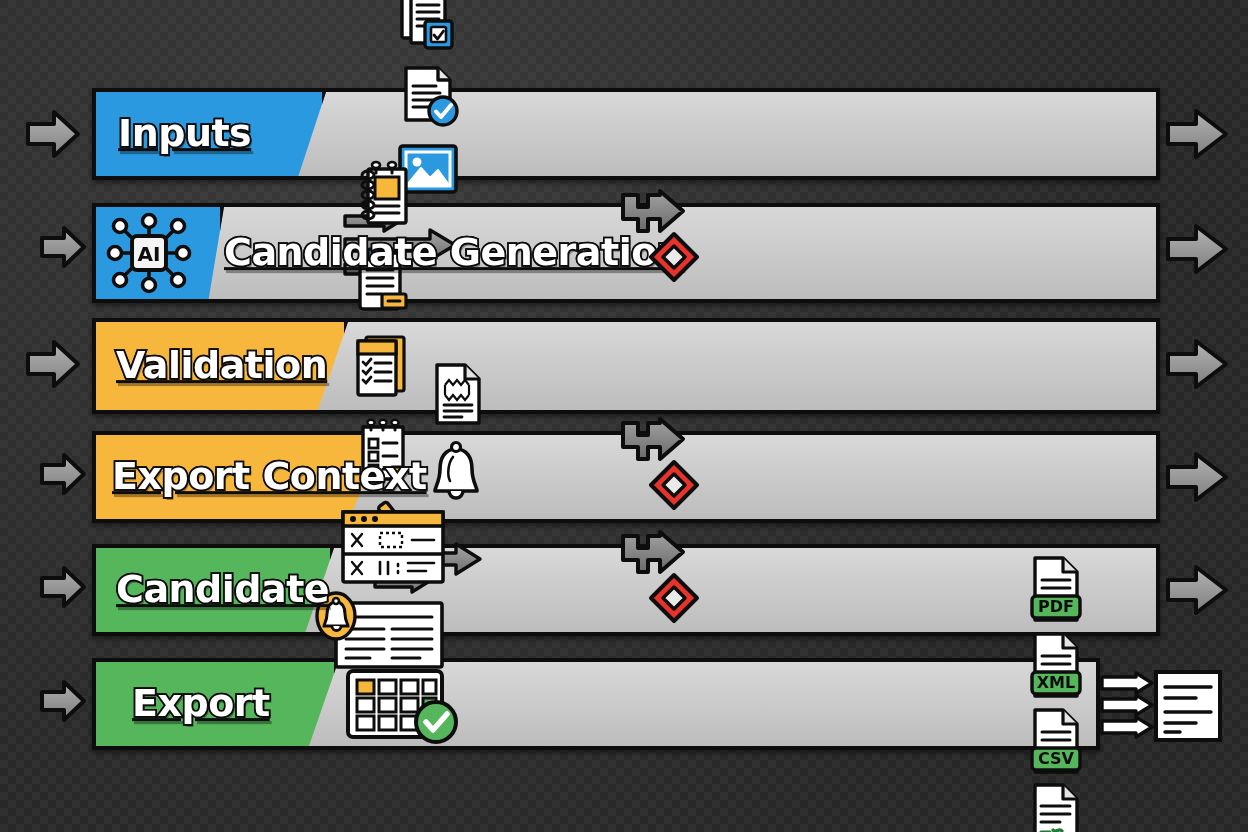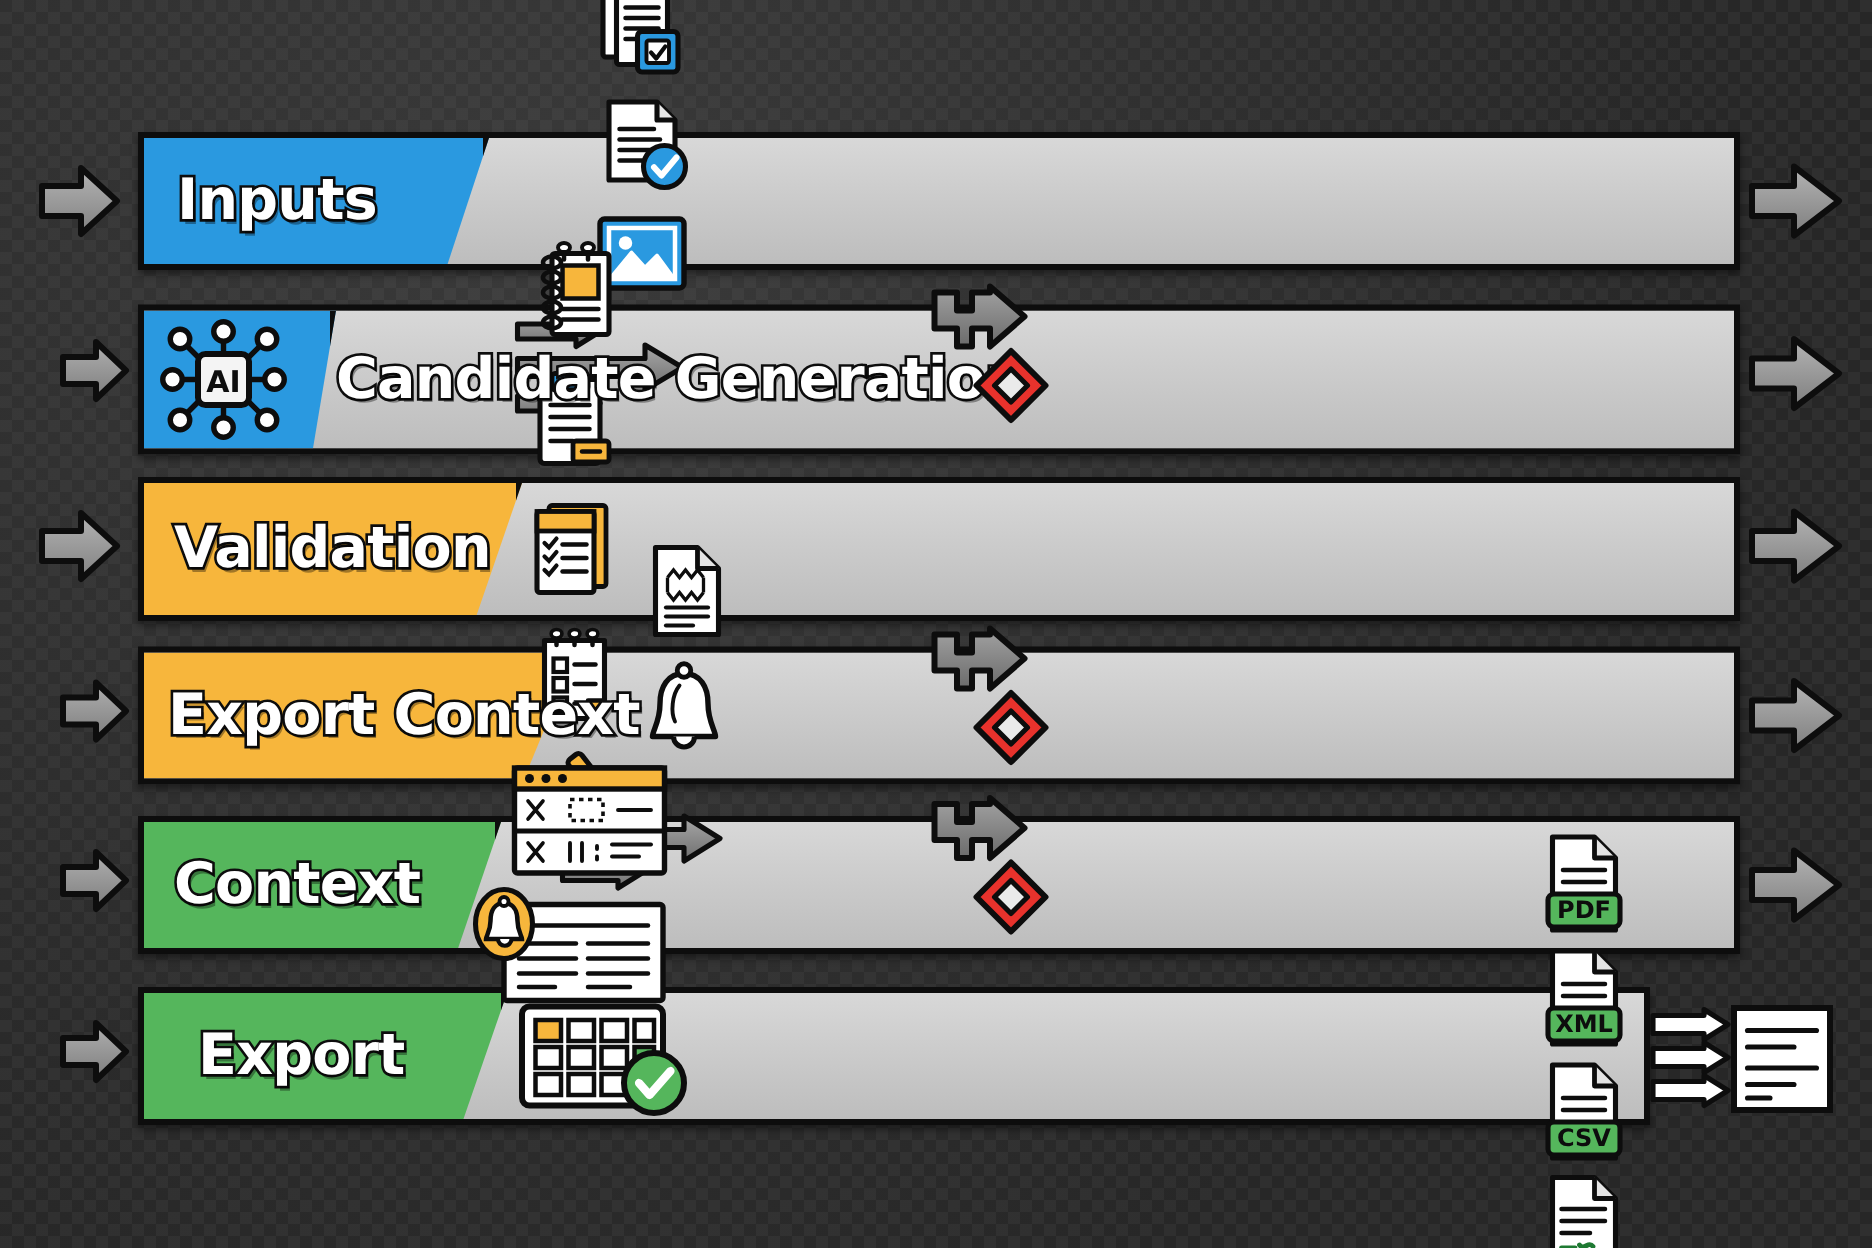--- a/index.html
+++ b/index.html
@@ -49,20 +49,21 @@
     color: #fff;
     font-weight: 700;
     font-style: normal;
     letter-spacing: -0.5px;
     font-family: "DejaVu Sans", sans-serif;
     -webkit-text-stroke: 3.5px #0d0d0d;
     paint-order: stroke fill;
     text-shadow: 2px 3px 0 rgba(0,0,0,0.35);
     white-space: nowrap;
     z-index: 5;
+    text-decoration: underline;
   }
 
   
   .arrow-fat {
     position: absolute;
     width: 54px; height: 52px;
   }
   .arrow-right-out { width: 62px; height: 56px; }
 
   .icons {
@@ -486,21 +487,21 @@
           <stop offset="0" stop-color="#b0b0b0"></stop>
               <stop offset="1" stop-color="#7d7d7d"></stop>
             </linearGradient>
           </defs>
         <path d="M2 14 H24 V4 L44 23 L24 42 V32 H2 Z" fill="url(#gA5)" stroke="#0d0d0d" stroke-width="4" stroke-linejoin="round"></path>
       </svg>
     </div>
 
     <div class="bar" style="left:92px; top:544px; width:1068px; height:92px;">
       <div class="tab tab-clip" style="width:238px; background:#55b65c;"></div>
-      <div class="bar-label" style="left:20px; font-size:38px;">Context</div>
+      <div class="bar-label" style="left:20px; font-size:38px;">Candidate</div>
 
       <div class="icons" style="left:234px; gap:10px;">
 
         <span>
         <svg width="106" height="76" viewBox="0 0 106 76">
           <rect x="3" y="3" width="100" height="70" rx="2" fill="#fff" stroke="#0d0d0d" stroke-width="3.6"></rect>
           <rect x="3" y="3" width="100" height="14" fill="#f7b63c" stroke="#0d0d0d" stroke-width="3.6"></rect>
           <g fill="#0d0d0d">
                 <circle cx="13" cy="10" r="3"></circle>
                 <circle cx="24" cy="10" r="3"></circle>

